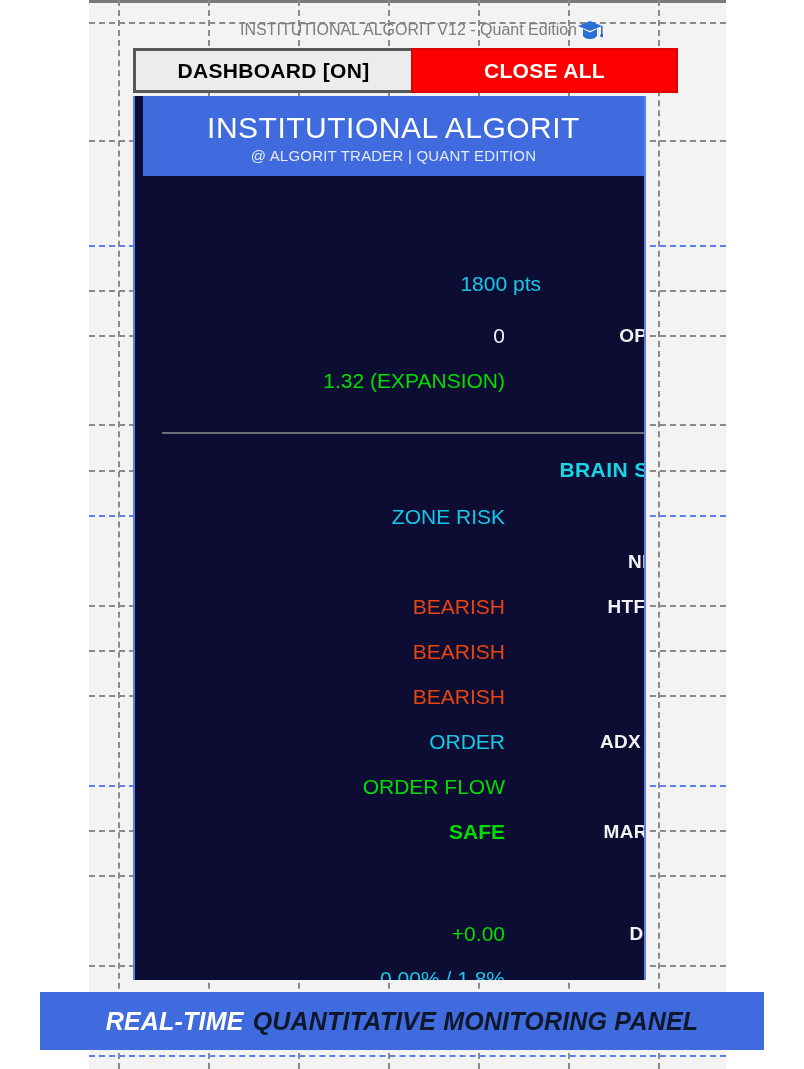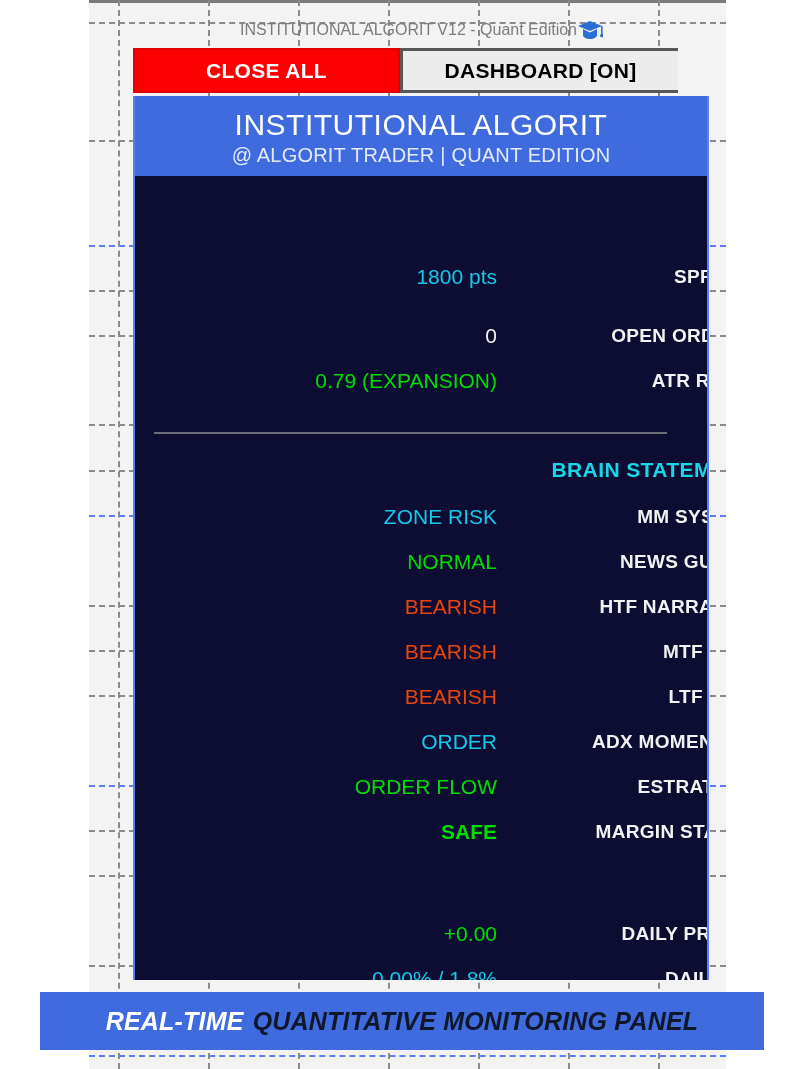--- a/index.html
+++ b/index.html
@@ -112,48 +112,49 @@
     align-items: center;
     justify-content: center;
     cursor: pointer;
   }
 
   
   #panel {
     position: absolute;
     left: 133px;
     top: 96px;
-    width: 576px;
+    width: 513px;
     height: 884px;
     background: #0d0d33;
     border-left: 2px solid #5b7ff0;
     border-right: 2px solid #5b7ff0;
     box-sizing: border-box;
     overflow: hidden;
+    padding-left: 8px;
   }
   #panel-header {
     width: 100%;
     height: 80px;
     background: #3f6bdf;
     display: flex;
     flex-direction: column;
     align-items: center;
     justify-content: center;
     box-sizing: border-box;
     padding-top: 4px;
   }
   #panel-title {
     color: #ffffff;
     font-size: 30px;
     letter-spacing: 0.5px;
     line-height: 1.05;
   }
   #panel-subtitle {
     color: #e3e9fb;
-    font-size: 20px;
+    font-size: 15px;
     letter-spacing: 0.2px;
     margin-top: 3px;
   }
 
   #panel-body {
     position: relative;
     width: 100%;
     height: 802px;
   }
 
@@ -268,50 +269,49 @@
     <svg width="26" height="22" viewBox="0 0 26 22">
       <path d="M13 2 L25 7 L13 12 L1 7 Z" fill="#2b6fd4"></path>
       <path d="M6 10 L6 16 C6 18.5 9.5 20 13 20 C16.5 20 20 18.5 20 16 L20 10 L13 13.5 Z" fill="#2b6fd4"></path>
       <rect x="24" y="7" width="1.6" height="9" fill="#2b6fd4"></rect>
       <circle cx="24.8" cy="16.6" r="1.8" fill="#2b6fd4"></circle>
     </svg>
   </span>
 </div>
 
 <div id="btn-row">
+  <div id="dashboard-btn">DASHBOARD [ON]</div>
   <div id="close-all-btn">CLOSE ALL</div>
-  <div id="dashboard-btn">DASHBOARD [ON]</div>
 </div>
 
 <div id="panel">
   <div id="panel-header">
     <div id="panel-title">INSTITUTIONAL ALGORIT</div>
     <div id="panel-subtitle">@ ALGORIT TRADER | QUANT EDITION</div>
   </div>
   <div id="panel-body">
-      <div class="row" style="top: 87px;">
+      <div class="row" style="top: 94px; margin-left: 36px;">
         <span class="val" style="color: rgb(22, 200, 232);">1800 pts</span>
         <span class="lbl">SPREAD</span>
       </div>
       <div class="row" style="top: 146px;">
         <span class="val" style="color: rgb(242, 242, 242);">0</span>
         <span class="lbl">OPEN ORDERS</span>
       </div>
       <div class="row" style="top: 191px;">
-        <span class="val" style="color: rgb(0, 221, 0);">0.79 (EXPANSION)</span>
+        <span class="val" style="color: rgb(0, 221, 0);">1.32 (EXPANSION)</span>
         <span class="lbl">ATR RATIO</span>
       </div>
       <div id="separator" style="top: 256px;"></div>
       <div class="section-head" style="top: 282px;">BRAIN STATEMENT</div>
       <div class="row" style="top: 327px;">
         <span class="val" style="color: rgb(22, 200, 232);">ZONE RISK</span>
         <span class="lbl">MM SYSTEM</span>
       </div>
       <div class="row" style="top: 372px;">
-        <span class="val" style="color: rgb(0, 221, 0);">NORMAL</span>
         <span class="lbl">NEWS GUARD</span>
       </div>
       <div class="row" style="top: 417px;">
         <span class="val" style="color: rgb(232, 69, 14);">BEARISH</span>
         <span class="lbl">HTF NARRATIVE</span>
       </div>
       <div class="row" style="top: 462px;">
         <span class="val" style="color: rgb(232, 69, 14);">BEARISH</span>
         <span class="lbl">MTF BIAS</span>
       </div>

